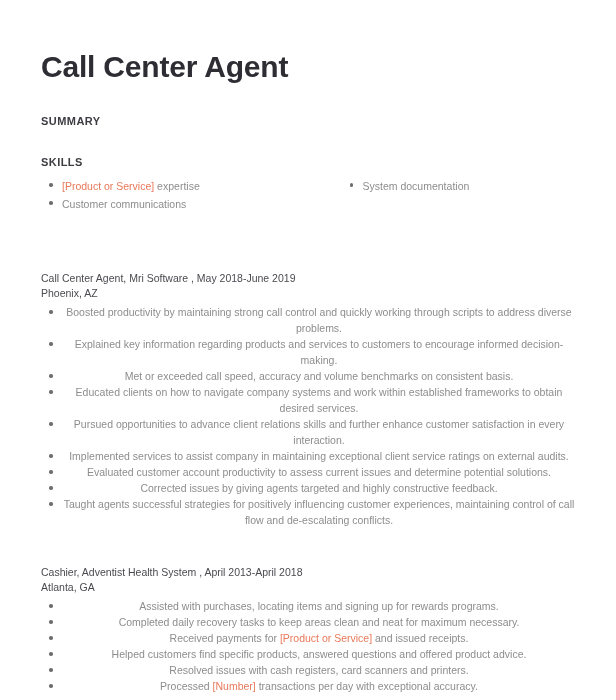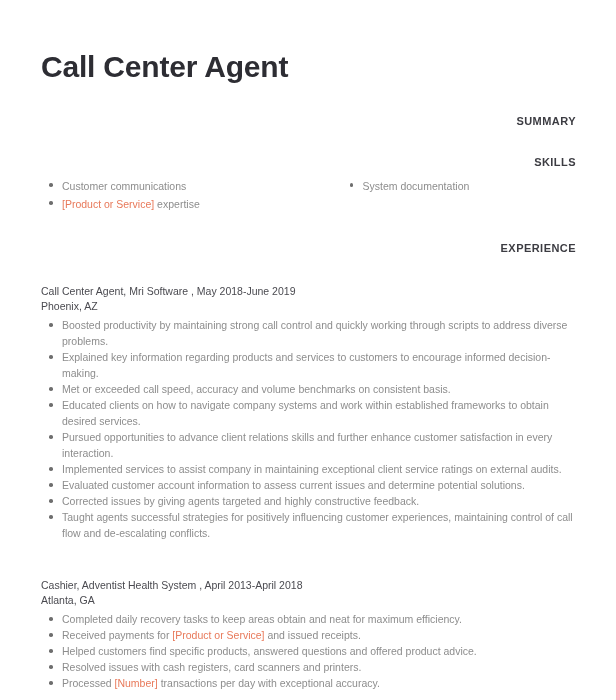--- a/index.html
+++ b/index.html
@@ -41,21 +41,20 @@
     margin: 0;
   }
   .section-heading {
     margin: 0;
     font-size: 11px;
     line-height: 13px;
     font-weight: bold;
     letter-spacing: 0.45px;
     color: #3c3c42;
     text-transform: uppercase;
-    text-align: right;
   }
   .section-summary { padding-top: 31px; }
   .section-skills  { padding-top: 28px; }
   .section-experience { padding-top: 29px; }
 
   
   .skills-columns {
     display: flex;
     padding-top: 8px;
   }
@@ -103,20 +102,21 @@
     color: #4a4a50;
     margin-top: 21px;
   }
   .job-location {
     font-size: 10.5px;
     line-height: 15px;
     color: #4a4a50;
   }
   .job .bullets {
     padding-top: 3px;
+    text-align: center;
   }
 
   
   .ph {
     color: #e8795a;
   }
 
   .heading-first-job { padding-top: 8px; }
 </style>
 </head>
@@ -129,55 +129,55 @@
   <div class="section section-summary">
     <h2 class="section-heading">SUMMARY</h2>
     <div class="summary-body"></div>
   </div>
 
   <div class="section section-skills">
     <h2 class="section-heading">SKILLS</h2>
     <div class="skills-columns">
       <div class="skills-col left">
         <ul class="bullets" id="skills-left">
+            <li><span class="ph">[Product or Service]</span><span> expertise</span></li>
             <li><span>Customer communications</span></li>
-            <li><span class="ph">[Product or Service]</span><span> expertise</span></li>
           </ul>
       </div>
       <div class="skills-col right">
         <ul class="bullets" id="skills-right">
             <li><span>System documentation</span></li>
           </ul>
       </div>
     </div>
   </div>
 
   <div class="section section-experience">
-    <h2 class="section-heading">EXPERIENCE</h2>
     <div id="experience-jobs">
         <div class="job heading-first-job">
           <div class="job-line">Call Center Agent, Mri Software , May 2018-June 2019</div>
           <div class="job-location">Phoenix, AZ</div>
           <ul class="bullets">
             <li>Boosted productivity by maintaining strong call control and quickly working through scripts to address diverse problems.</li>
             <li>Explained key information regarding products and services to customers to encourage informed decision-making.</li>
             <li>Met or exceeded call speed, accuracy and volume benchmarks on consistent basis.</li>
             <li>Educated clients on how to navigate company systems and work within established frameworks to obtain desired services.</li>
             <li>Pursued opportunities to advance client relations skills and further enhance customer satisfaction in every interaction.</li>
             <li>Implemented services to assist company in maintaining exceptional client service ratings on external audits.</li>
-            <li>Evaluated customer account information to assess current issues and determine potential solutions.</li>
+            <li>Evaluated customer account productivity to assess current issues and determine potential solutions.</li>
             <li>Corrected issues by giving agents targeted and highly constructive feedback.</li>
             <li>Taught agents successful strategies for positively influencing customer experiences, maintaining control of call flow and de-escalating conflicts.</li>
           </ul>
         </div>
         <div class="job">
           <div class="job-line">Cashier, Adventist Health System , April 2013-April 2018</div>
           <div class="job-location">Atlanta, GA</div>
           <ul class="bullets">
-            <li>Completed daily recovery tasks to keep areas obtain and neat for maximum efficiency.</li>
+            <li>Assisted with purchases, locating items and signing up for rewards programs.</li>
+            <li>Completed daily recovery tasks to keep areas clean and neat for maximum necessary.</li>
             <li><span>Received payments for </span><span class="ph">[Product or Service]</span><span> and issued receipts.</span></li>
             <li>Helped customers find specific products, answered questions and offered product advice.</li>
             <li>Resolved issues with cash registers, card scanners and printers.</li>
             <li><span>Processed </span><span class="ph">[Number]</span><span> transactions per day with exceptional accuracy.</span></li>
           </ul>
         </div>
       </div>
   </div>
 
 </div>

